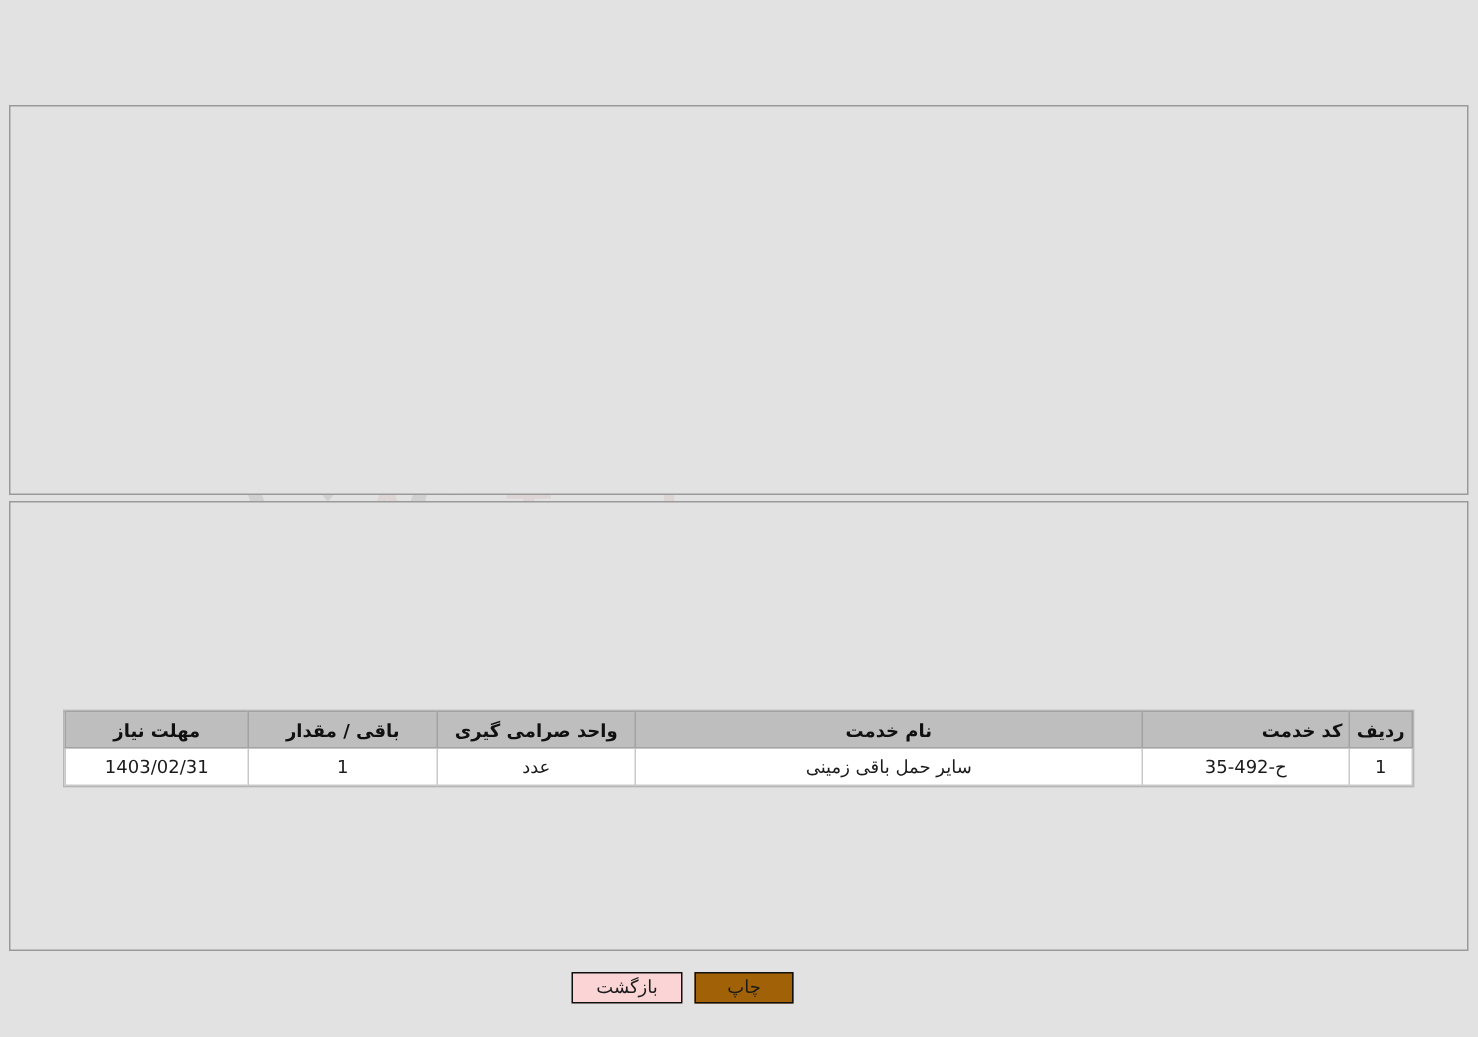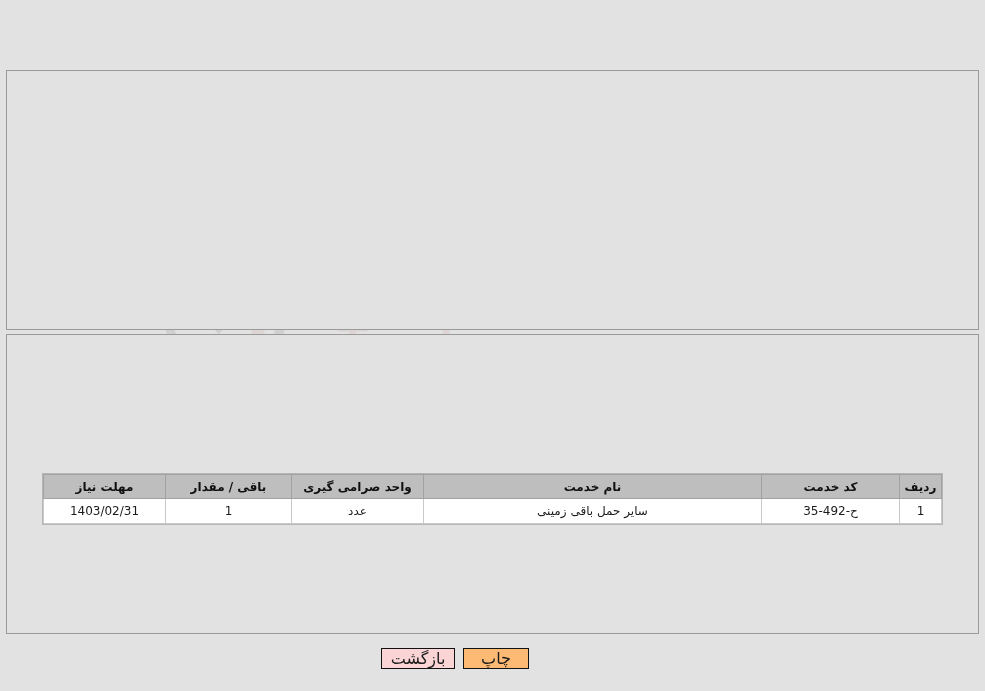--- a/index.html
+++ b/index.html
@@ -203,30 +203,30 @@
     text-align: center;
     color: #1b1b1b;
     white-space: nowrap;
   }
 
   
   .btn {
     position: absolute;
     height: 21px;
     border: 1px solid #111;
-    font-size: 16px;
+    font-size: 12px;
     line-height: 19px;
     text-align: center;
     cursor: pointer;
     direction: rtl;
     font-family: "DejaVu Sans", "Liberation Sans", sans-serif;
     color: #1b1b1b;
     padding: 0;
   }
-  .btn-print  { background: #fdba74; }
+  .btn-print  { background: #a16207; }
   .btn-back   { background: #fbd5d5; }
 </style>
 </head>
 <body>
 
 <div id="page">
 
 
   <div class="watermark">
     <svg class="wm-shield" viewBox="0 0 100 110">
@@ -294,21 +294,21 @@
   <div class="lbl lbl-b" style="right:22px; top:393px;">اطلاعات خدمات مورد نیاز</div>
 
   <div class="lbl lbl-b" style="right:22px; top:435px;">گروه خدمت:</div>
   <div class="fld right" style="right:130px; top:432px; width:718px;">حمل و نقل و انبارداری</div>
 
   <div class="tbl-wrap">
     <table class="grid">
       <thead>
         <tr>
           <th style="width:42px;">ردیف</th>
-          <th style="width:138px;">کد خدمت</th>
+          <th style="width:138px;text-align:right;">کد خدمت</th>
           <th>نام خدمت</th>
           <th style="width:132px;">واحد صرامی گیری</th>
           <th style="width:126px;">باقی / مقدار</th>
           <th style="width:122px;">مهلت نیاز</th>
         </tr>
       </thead>
       <tbody>
         <tr>
           <td>1</td>
           <td>ح-492-35</td>

